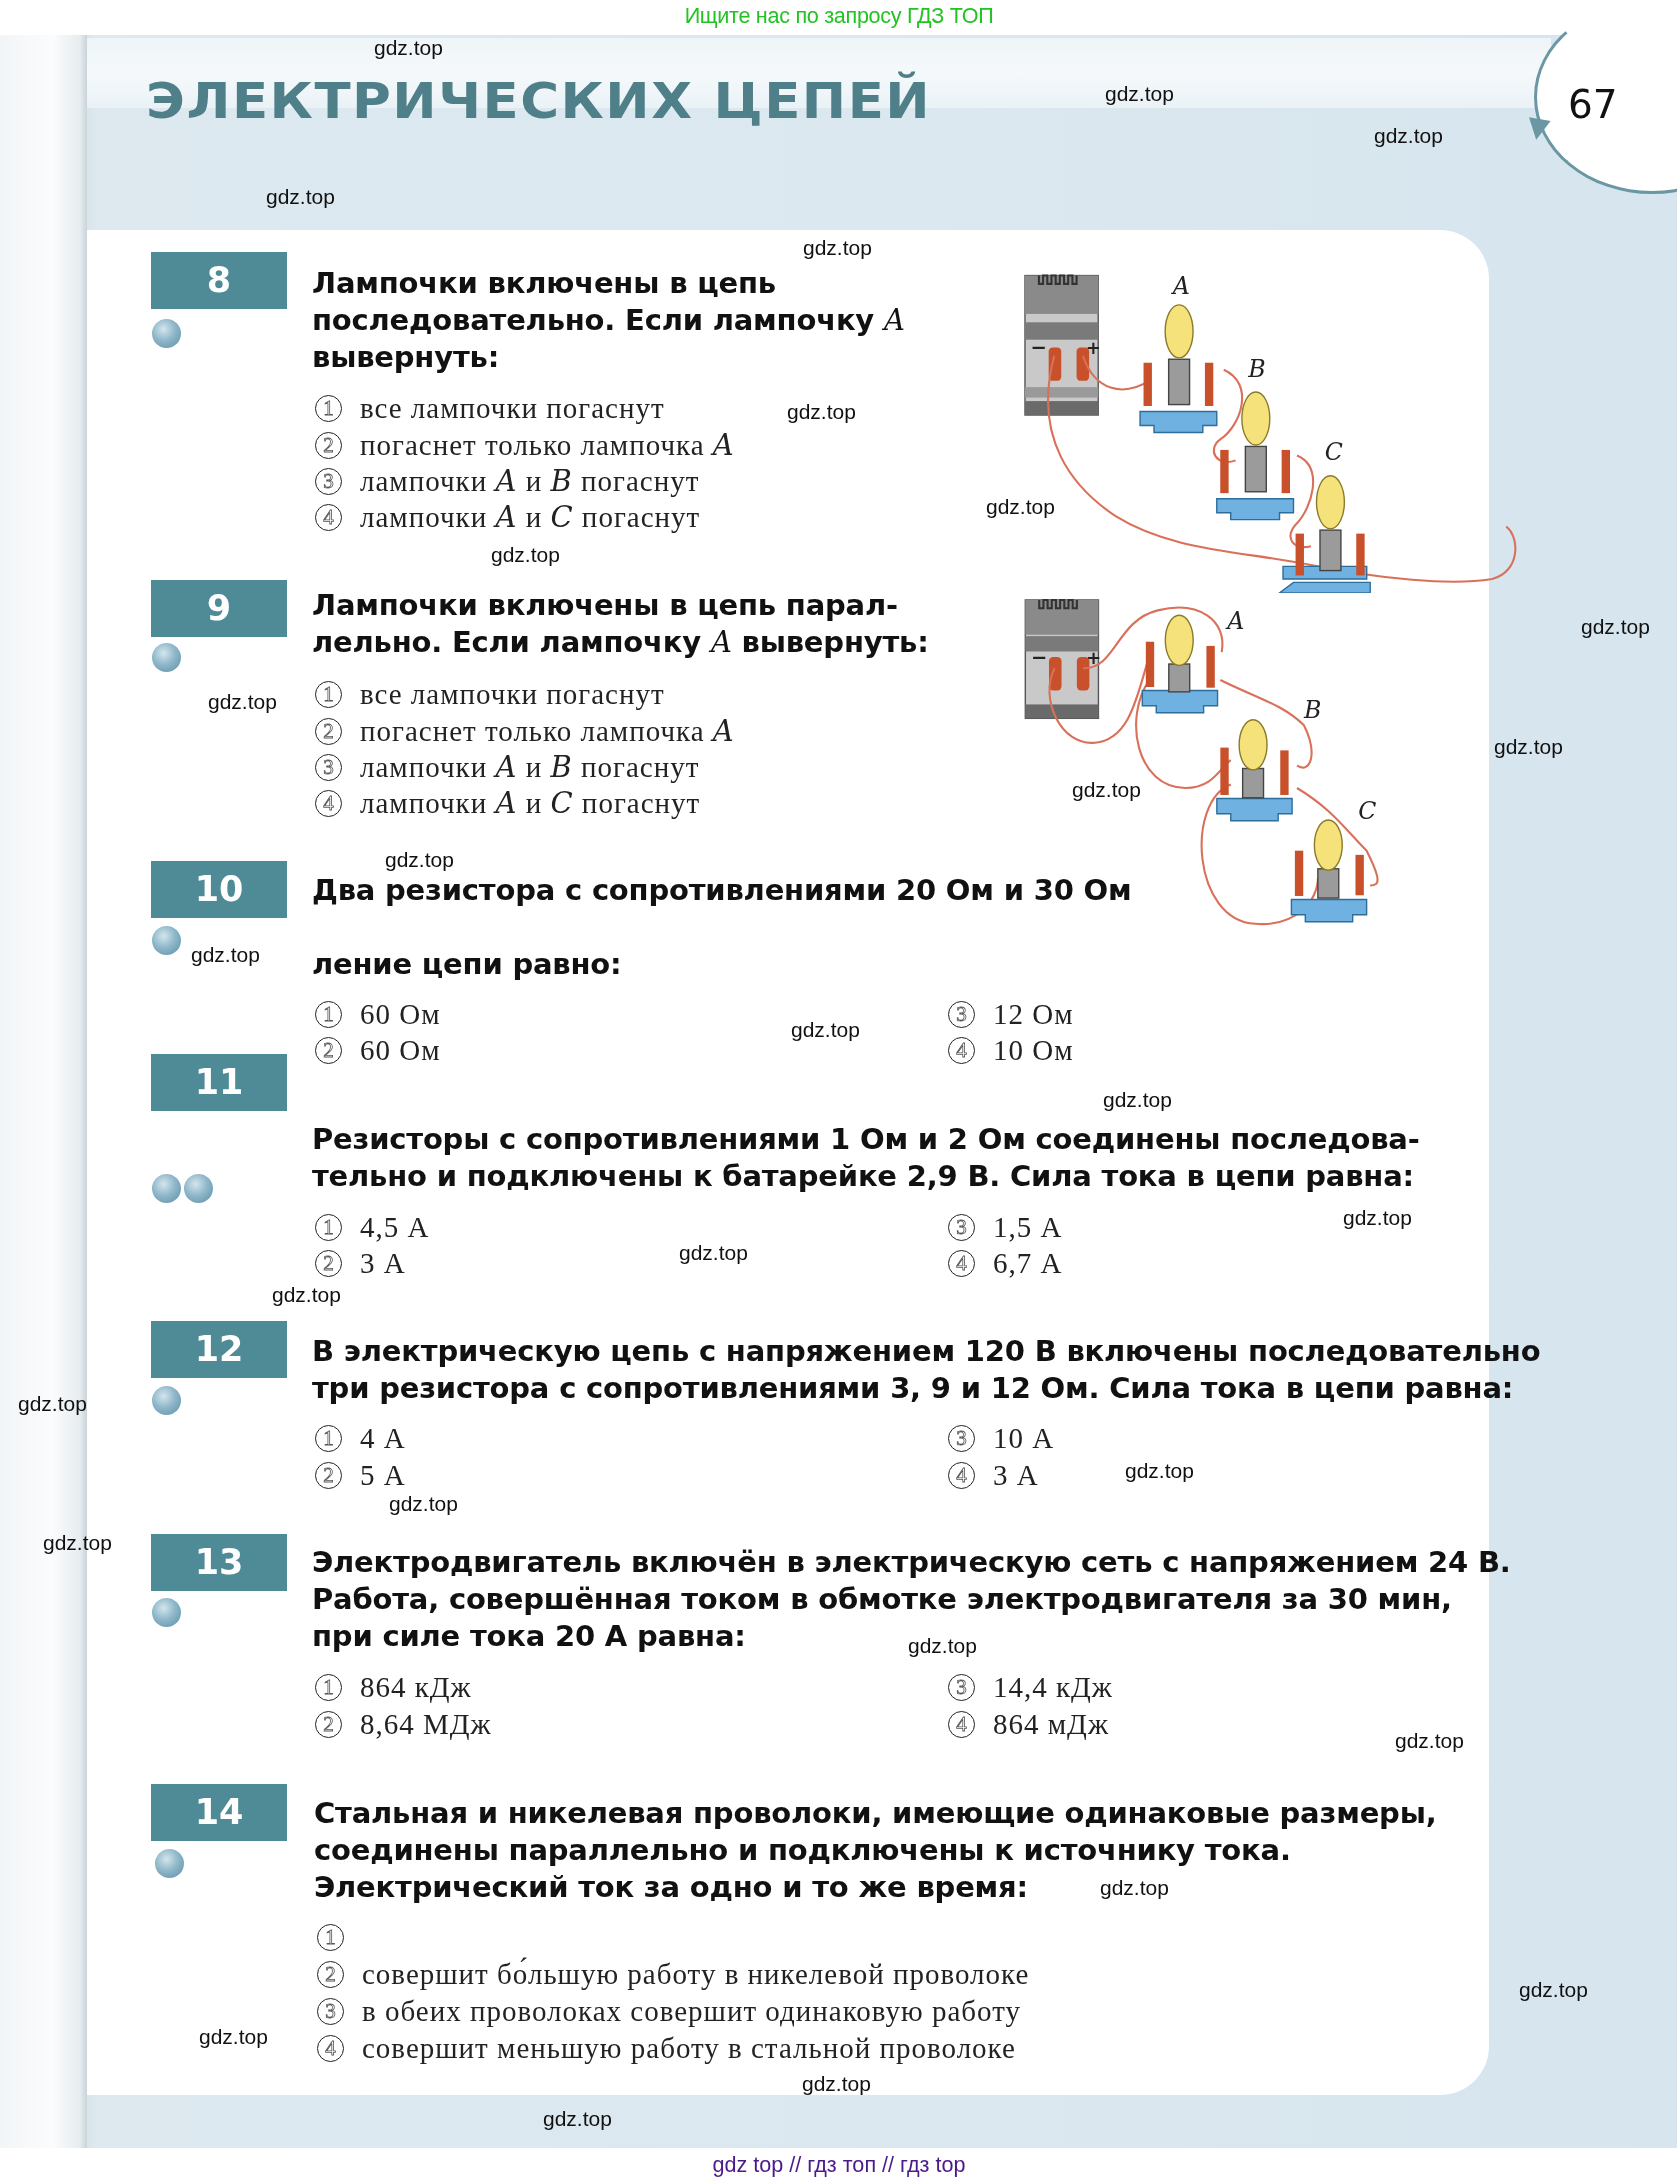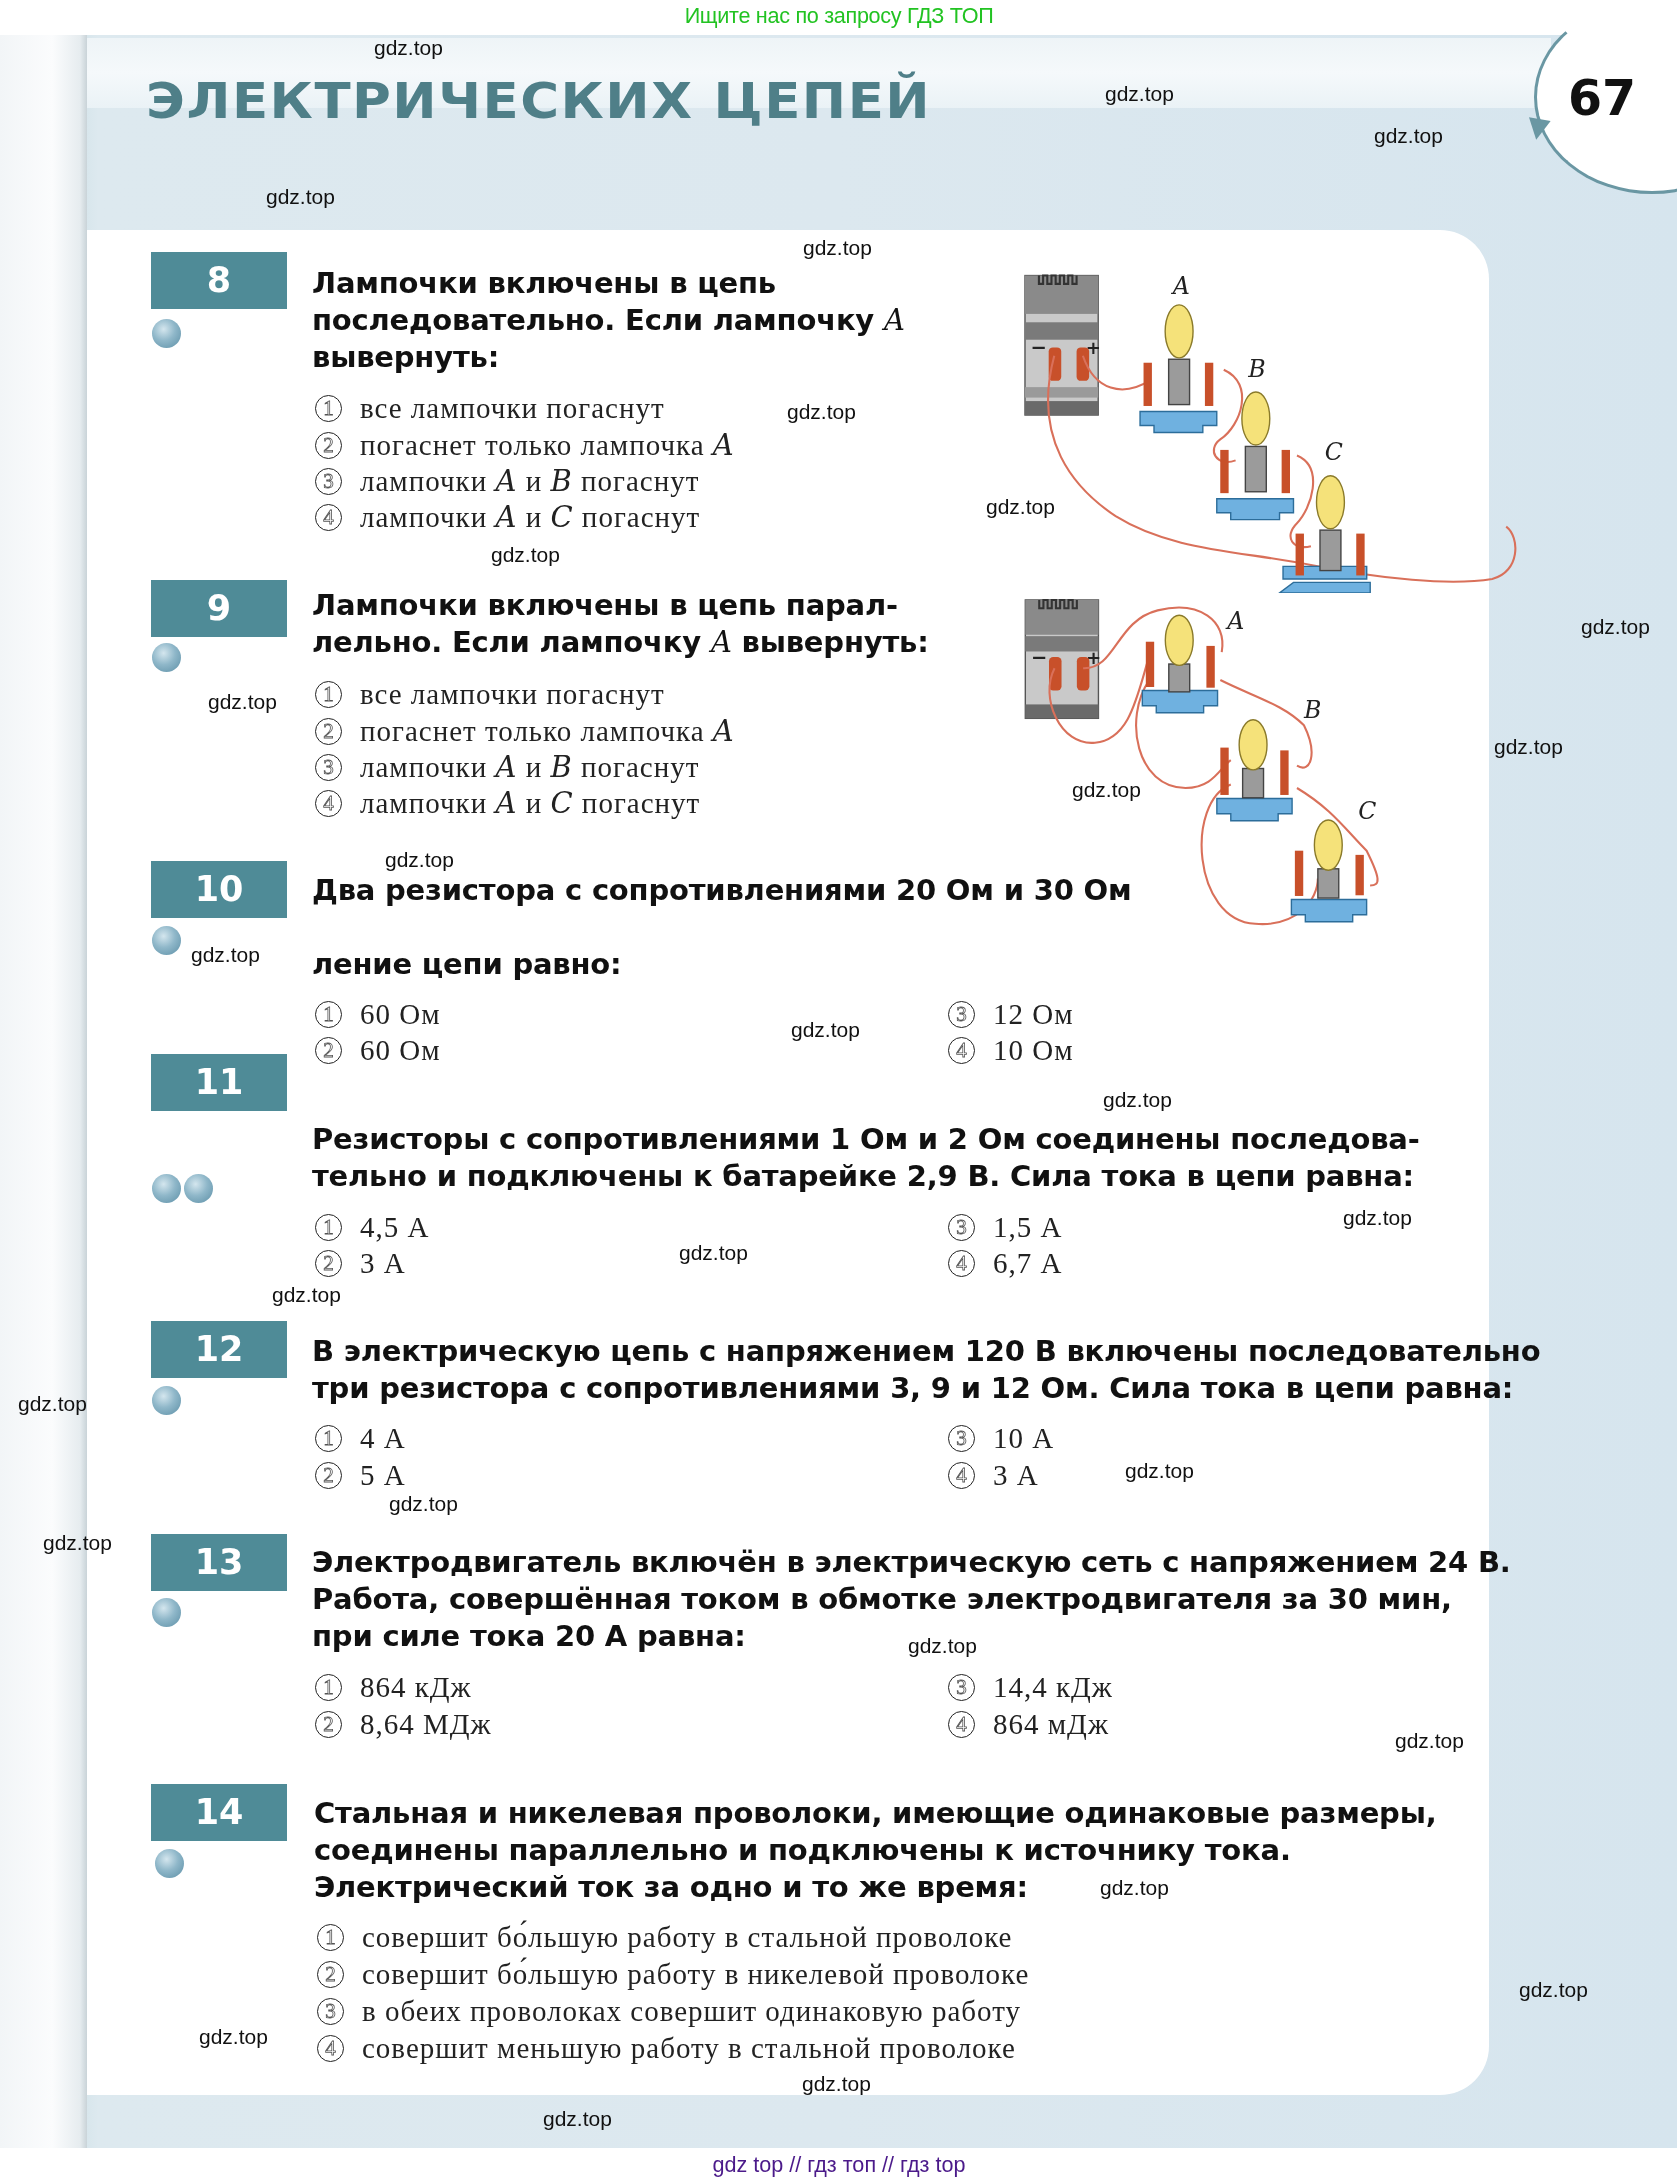--- a/index.html
+++ b/index.html
@@ -34,21 +34,21 @@
     position: absolute; left: 1534px; top: 0px; width: 230px; height: 188px;
     border-radius: 50%; background: #ffffff; border: 3.5px solid #6a97a3;
     border-top-color: transparent; border-right-color: transparent;
   }
   .page-num-arrow {
     position: absolute; left: 1527px; top: 119px; width: 0; height: 0;
     border-left: 11px solid transparent; border-right: 11px solid transparent;
     border-top: 21px solid #6a97a3; transform: rotate(10deg);
   }
   .page-num {
-    position: absolute; left: 1568px; top: 70px; font-weight: 700; font-size: 49px;
+    position: absolute; left: 1568px; top: 82px; font-weight: 400; font-size: 39px;
     color: #111; font-family: "DejaVu Sans", sans-serif;
   }
   .panel {
     position: absolute; left: 87px; top: 230px; width: 1402px; height: 1865px;
     background: #ffffff; border-top-right-radius: 49px; border-bottom-right-radius: 49px;
   }
   .qnum {
     position: absolute; left: 151px; width: 136px; height: 57px;
     background: #4f8b97; color: #fff; font-weight: 900; font-size: 35px;
     text-align: center; line-height: 57px; font-family: "DejaVu Sans", sans-serif;
@@ -350,21 +350,20 @@
 <section>
   <div class="qnum" style="top:1784px">14</div>
   <div class="ball" style="left:155px; top:1849px"></div>
   <p class="qtext" style="top:1795px; left:314px">
     <span>Стальная и никелевая проволоки, имеющие одинаковые размеры,</span><br>
     <span>соединены параллельно и подключены к источнику тока.</span><br>
     <span>Электрический ток за одно и то же время:</span>
   </p>
   <div class="opt" style="left:317px; top:1919px">
       <span class="circ">1</span>
-      <span>совершит бо́льшую работу в стальной проволоке</span>
     </div>
   <div class="opt" style="left:317px; top:1956px">
       <span class="circ">2</span>
       <span>совершит бо́льшую работу в никелевой проволоке</span>
     </div>
   <div class="opt" style="left:317px; top:1993px">
       <span class="circ">3</span>
       <span>в обеих проволоках совершит одинаковую работу</span>
     </div>
   <div class="opt" style="left:317px; top:2030px">

